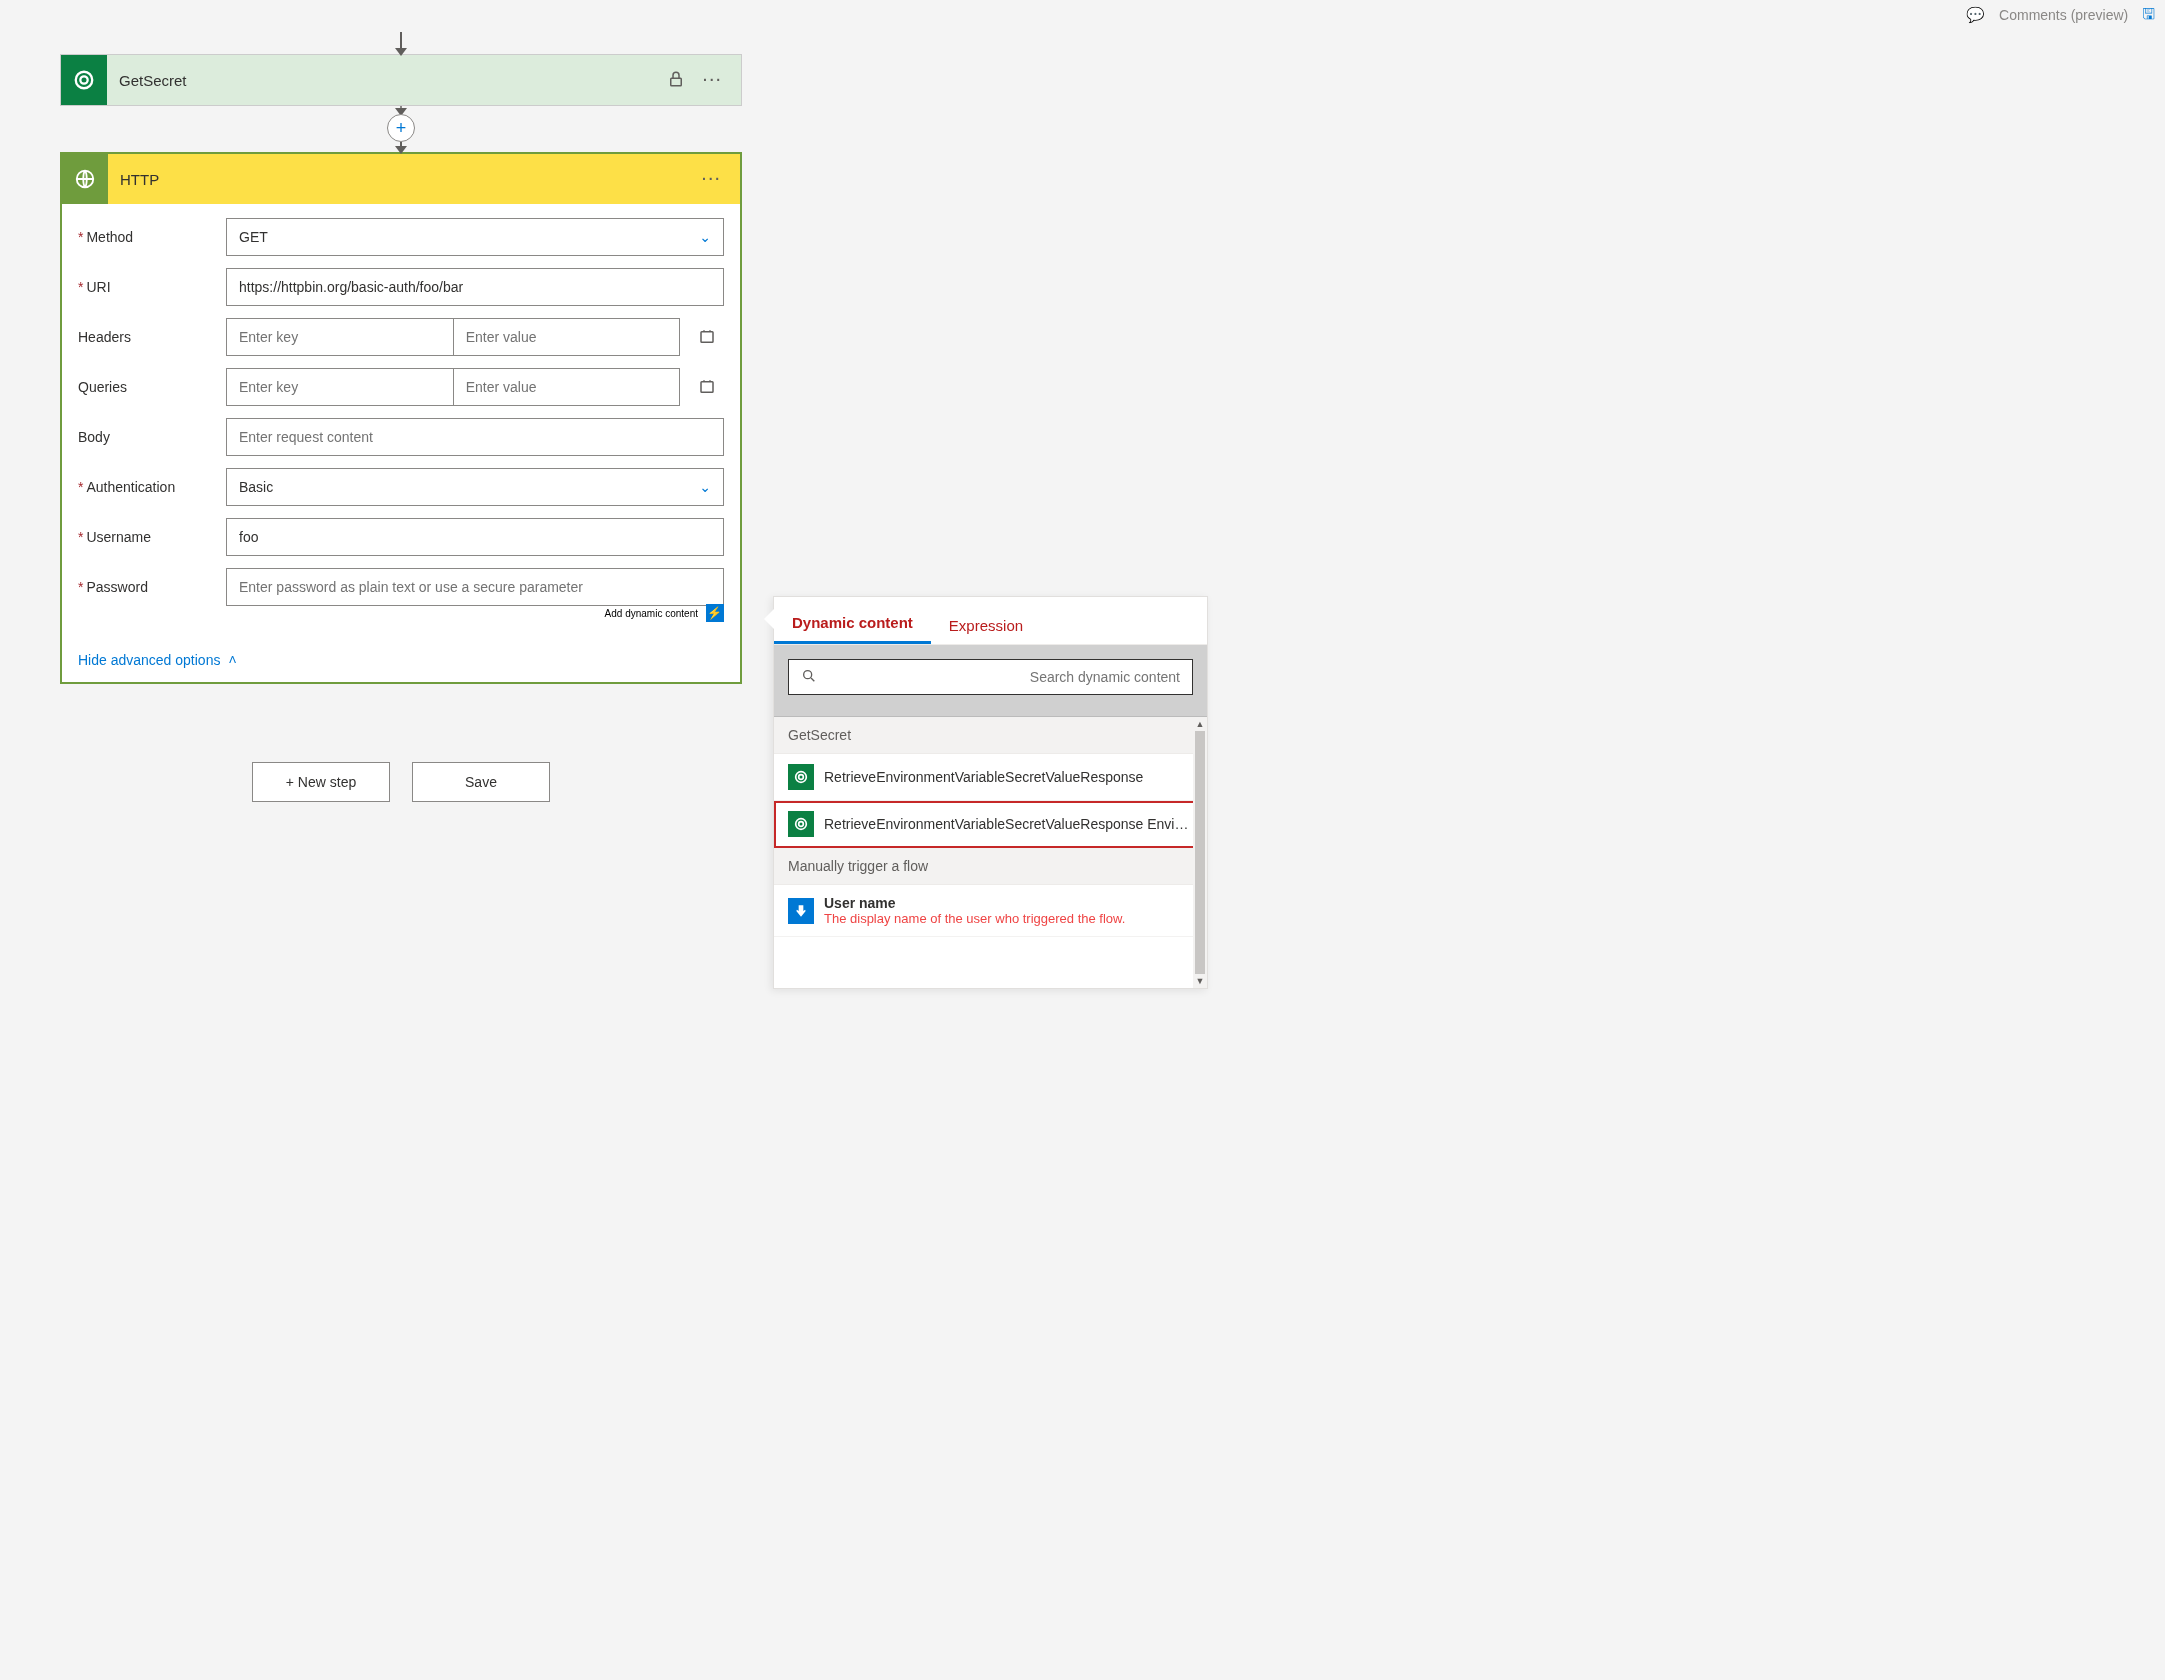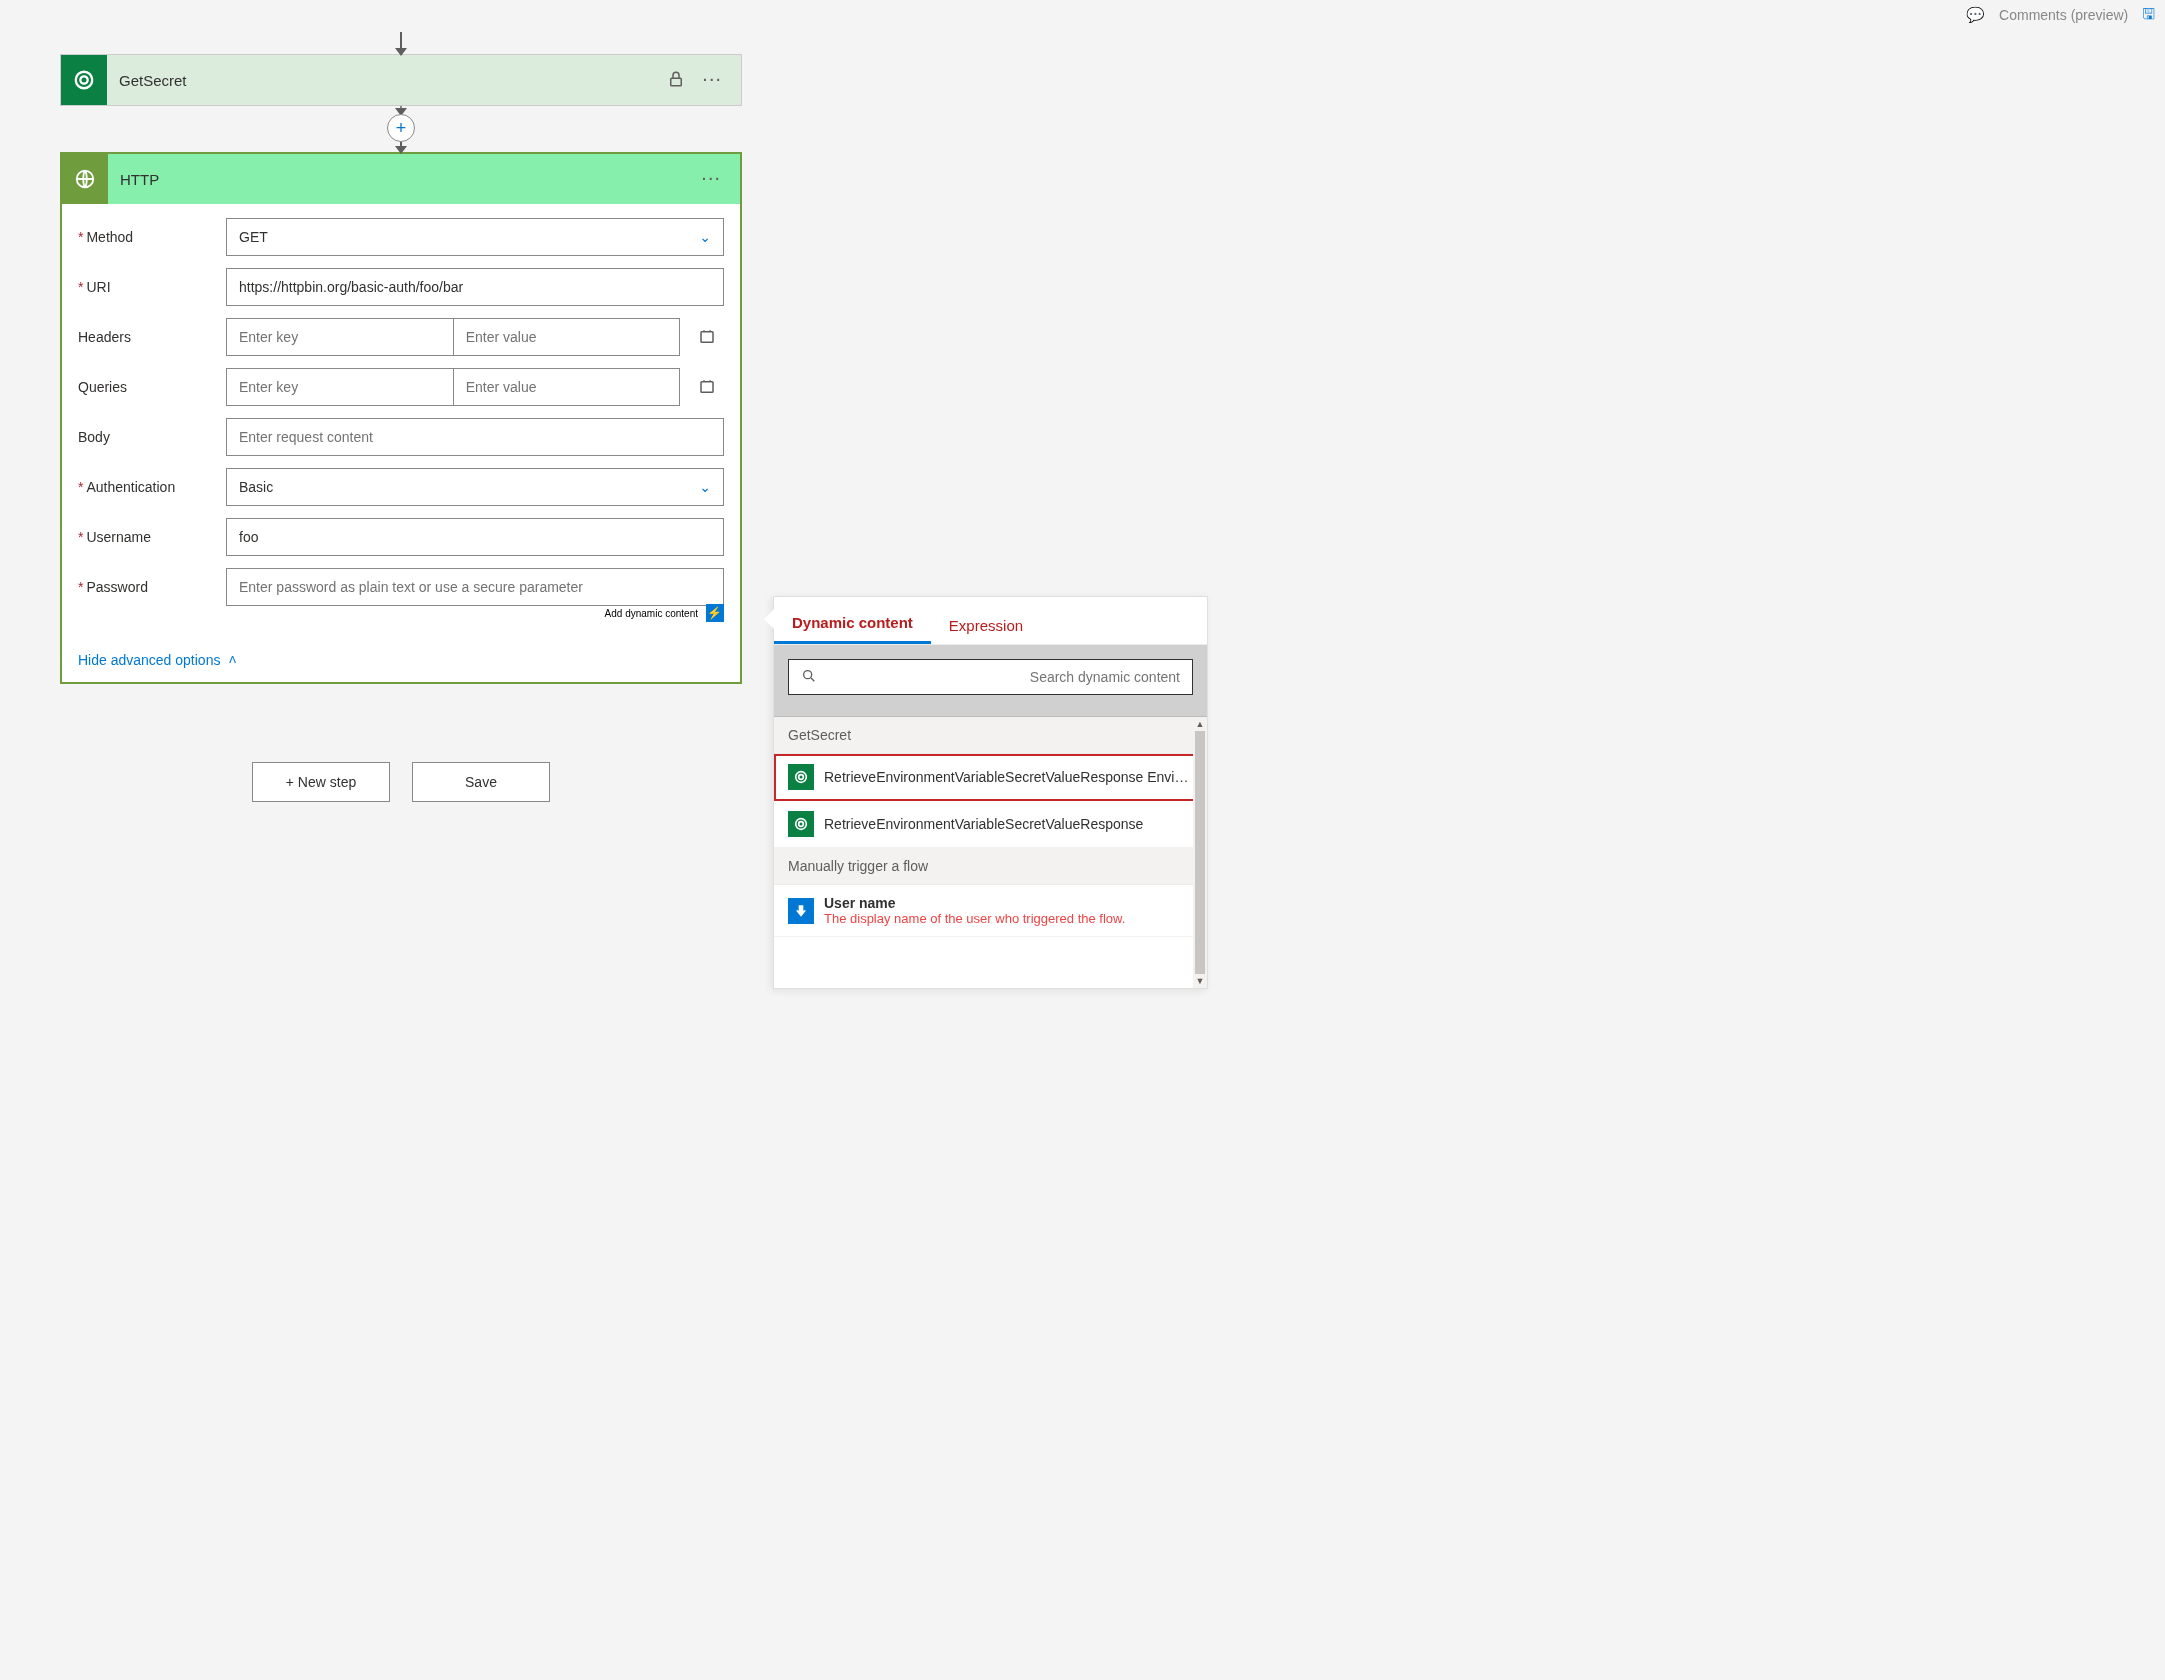--- a/index.html
+++ b/index.html
@@ -98,21 +98,21 @@
   .connector-middle .arrow-down.top { height: 12px; }
 
   .http-card {
     width: 682px;
     margin-left: 60px;
     border: 2px solid #6f9c3d;
     background: #fff;
   }
   .http-card .head {
     display:flex;
-    background: #86efac;
+    background: #fde047;
     align-items:center;
   }
   .http-card .head .icon-block {
     width: 46px; height: 50px;
     background: #6f9c3d;
     display:flex;align-items:center;justify-content:center;
     color:#fff;
   }
   .http-card .head .title { flex:1; padding-left: 12px; font-size: 15px; }
   .http-card .head .actions { padding-right: 18px; color:#605e5c; letter-spacing:2px; font-weight:bold;}
@@ -484,44 +484,44 @@
             </svg>
         </span>
         <input placeholder="Search dynamic content" style="">
       </div>
     </div>
     <div style="height:8px;background:#d0d0d0;border-bottom:1px solid #bbb;"></div>
     <div class="dc-list">
 
       <div class="dc-section-head">GetSecret</div>
 
+      <div class="dc-item">
+        <div class="item-icon green">
+          <svg width="16" height="16" viewBox="0 0 24 24">
+              <circle cx="12" cy="12" r="8" fill="none" stroke="#fff" stroke-width="2.5"></circle>
+              <circle cx="12" cy="12" r="3.5" fill="none" stroke="#fff" stroke-width="2.5"></circle>
+            </svg>
+        </div>
+        <div class="txt">
+            <div class="name">RetrieveEnvironmentVariableSecretValueResponse</div>
+          </div>
+      </div>
+
       <div class="dc-item highlighted">
         <div class="item-icon green">
           <svg width="16" height="16" viewBox="0 0 24 24">
               <circle cx="12" cy="12" r="8" fill="none" stroke="#fff" stroke-width="2.5"></circle>
               <circle cx="12" cy="12" r="3.5" fill="none" stroke="#fff" stroke-width="2.5"></circle>
             </svg>
         </div>
         <div class="txt">
             <div class="name">RetrieveEnvironmentVariableSecretValueResponse Envi…</div>
           </div>
       </div>
 
-      <div class="dc-item">
-        <div class="item-icon green">
-          <svg width="16" height="16" viewBox="0 0 24 24">
-              <circle cx="12" cy="12" r="8" fill="none" stroke="#fff" stroke-width="2.5"></circle>
-              <circle cx="12" cy="12" r="3.5" fill="none" stroke="#fff" stroke-width="2.5"></circle>
-            </svg>
-        </div>
-        <div class="txt">
-            <div class="name">RetrieveEnvironmentVariableSecretValueResponse</div>
-          </div>
-      </div>
-
       <div class="dc-section-head">Manually trigger a flow</div>
 
       <div class="dc-item">
         <div class="item-icon blue">
           <svg width="14" height="14" viewBox="0 0 24 24" fill="#fff">
               <path d="M8 2v10l-3-2-1 2 8 10 8-10-1-2-3 2V2z"></path>
             </svg>
         </div>
         <div class="txt">
           <div class="name" style="font-weight:600">User name</div>

